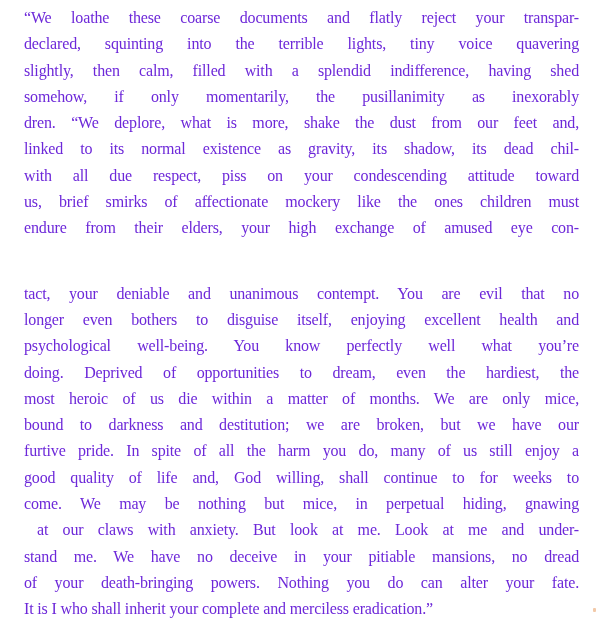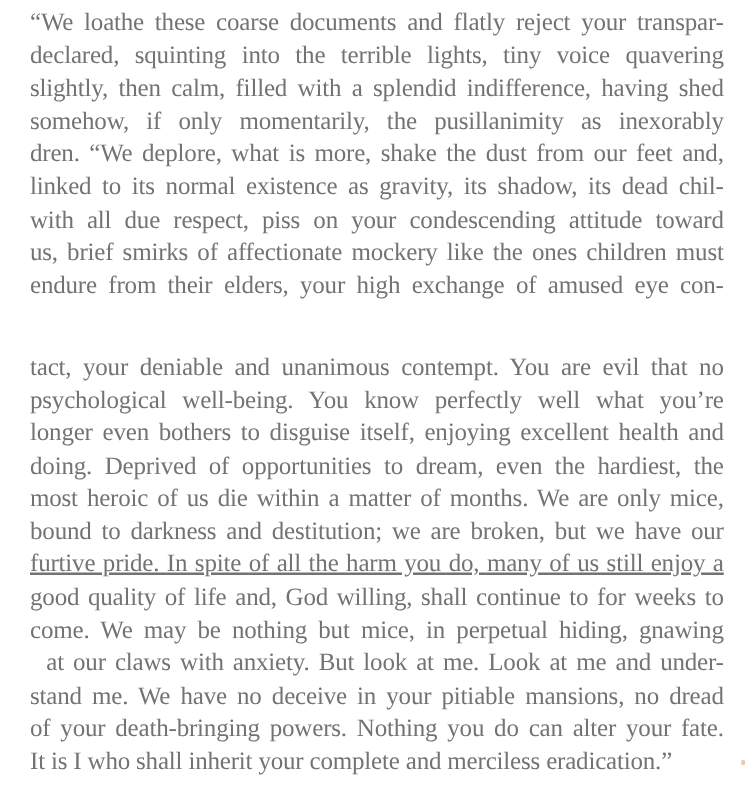--- a/index.html
+++ b/index.html
@@ -12,23 +12,23 @@
       height: 640px;
       overflow: hidden;
       position: relative;
     }
     .page {
       position: absolute;
       left: 24px;
       top: 5px;
       width: 555px;
       font-family: "Liberation Serif", "DejaVu Serif", serif;
-      font-size: 20px;
+      font-size: 16px;
       line-height: 26.3px;
-      color: #737373;
+      color: #6d28d9;
       letter-spacing: -0.15px;
     }
     .line {
       display: block;
       height: 26.3px;
       white-space: nowrap;
       text-align: justify;
       text-align-last: justify;
       overflow: visible;
     }
@@ -52,26 +52,26 @@
   <span class="line" style="white-space: nowrap;">“We loathe these coarse documents and flatly reject your transpar-</span>
   <span class="line" style="white-space: nowrap;">declared, squinting into the terrible lights, tiny voice quavering</span>
   <span class="line" style="white-space: nowrap;">slightly, then calm, filled with a splendid indifference, having shed</span>
   <span class="line" style="white-space: nowrap;">somehow, if only momentarily, the pusillanimity as inexorably</span>
   <span class="line" style="white-space: nowrap;">dren. “We deplore, what is more, shake the dust from our feet and,</span>
   <span class="line" style="white-space: nowrap;">linked to its normal existence as gravity, its shadow, its dead chil-</span>
   <span class="line" style="white-space: nowrap;">with all due respect, piss on your condescending attitude toward</span>
   <span class="line" style="white-space: nowrap;">us, brief smirks of affectionate mockery like the ones children must</span>
   <span class="line" style="white-space: nowrap;">endure from their elders, your high exchange of amused eye con-</span>
   <span class="line" style="white-space: nowrap; margin-top: 39px;">tact, your deniable and unanimous contempt. You are evil that no</span>
+  <span class="line" style="white-space: nowrap;">longer even bothers to disguise itself, enjoying excellent health and</span>
   <span class="line" style="white-space: nowrap;">psychological well-being. You know perfectly well what you’re</span>
-  <span class="line" style="white-space: nowrap;">longer even bothers to disguise itself, enjoying excellent health and</span>
   <span class="line" style="white-space: nowrap;">doing. Deprived of opportunities to dream, even the hardiest, the</span>
   <span class="line" style="white-space: nowrap;">most heroic of us die within a matter of months. We are only mice,</span>
   <span class="line" style="white-space: nowrap;">bound to darkness and destitution; we are broken, but we have our</span>
-  <span class="line" style="white-space: nowrap; text-decoration: underline;">furtive pride. In spite of all the harm you do, many of us still enjoy a</span>
+  <span class="line" style="white-space: nowrap;">furtive pride. In spite of all the harm you do, many of us still enjoy a</span>
   <span class="line" style="white-space: nowrap;">good quality of life and, God willing, shall continue to for weeks to</span>
   <span class="line" style="white-space: nowrap;">come. We may be nothing but mice, in perpetual hiding, gnawing</span>
   <span class="line" style="white-space: nowrap; margin-left: 13px;">at our claws with anxiety. But look at me. Look at me and under-</span>
   <span class="line" style="white-space: nowrap;">stand me. We have no deceive in your pitiable mansions, no dread</span>
   <span class="line" style="white-space: nowrap;">of your death-bringing powers. Nothing you do can alter your fate.</span>
   <span class="line last" style="white-space: nowrap;">It is I who shall inherit your complete and merciless eradication.”</span>
 </div>
 
 <div class="mark"></div>
 

